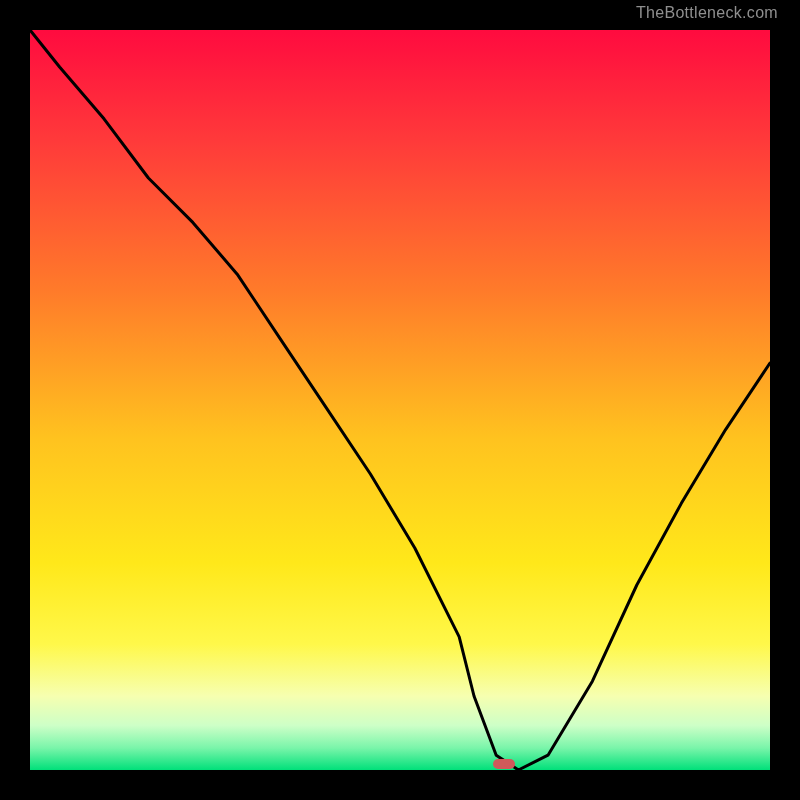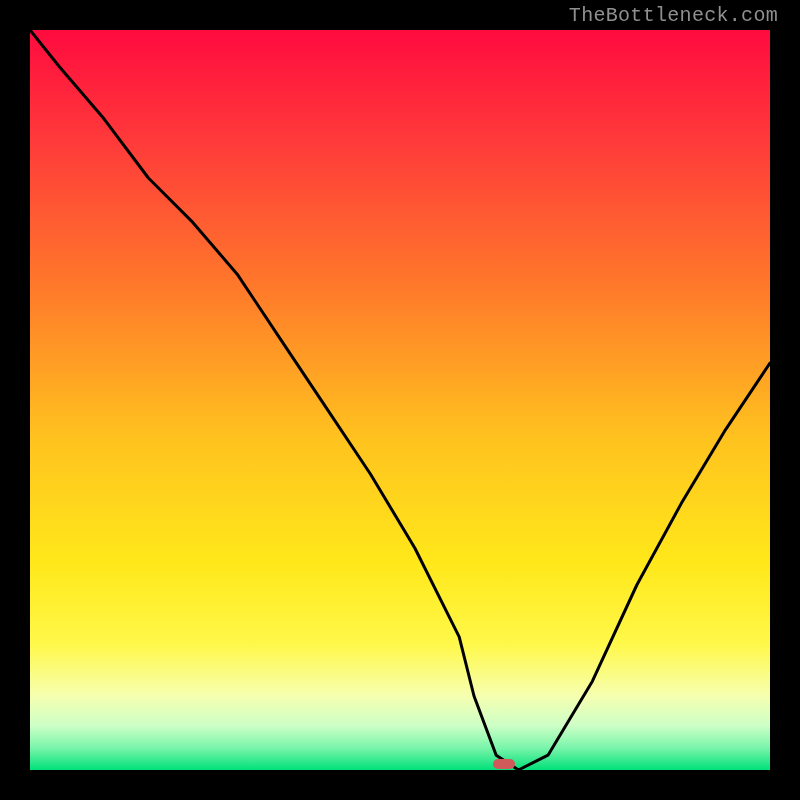--- a/index.html
+++ b/index.html
@@ -45,24 +45,23 @@
     height: 10px;
     border-radius: 5px;
     background: #d05a5a;
     transform: translate(-50%, -50%);
   }
   .watermark {
     position: absolute;
     top: 4px;
     right: 22px;
     color: #8f8f8f;
-    font-size: 20px;
+    font-size: 16px;
     font-weight: 500;
     letter-spacing: 0.3px;
-    font-family: Liberation Mono, monospace;
   }
 </style>
 </head>
 <body>
 
 <div class="stage">
 
   <div class="watermark">TheBottleneck.com</div>
 
   <div class="plot-area">

